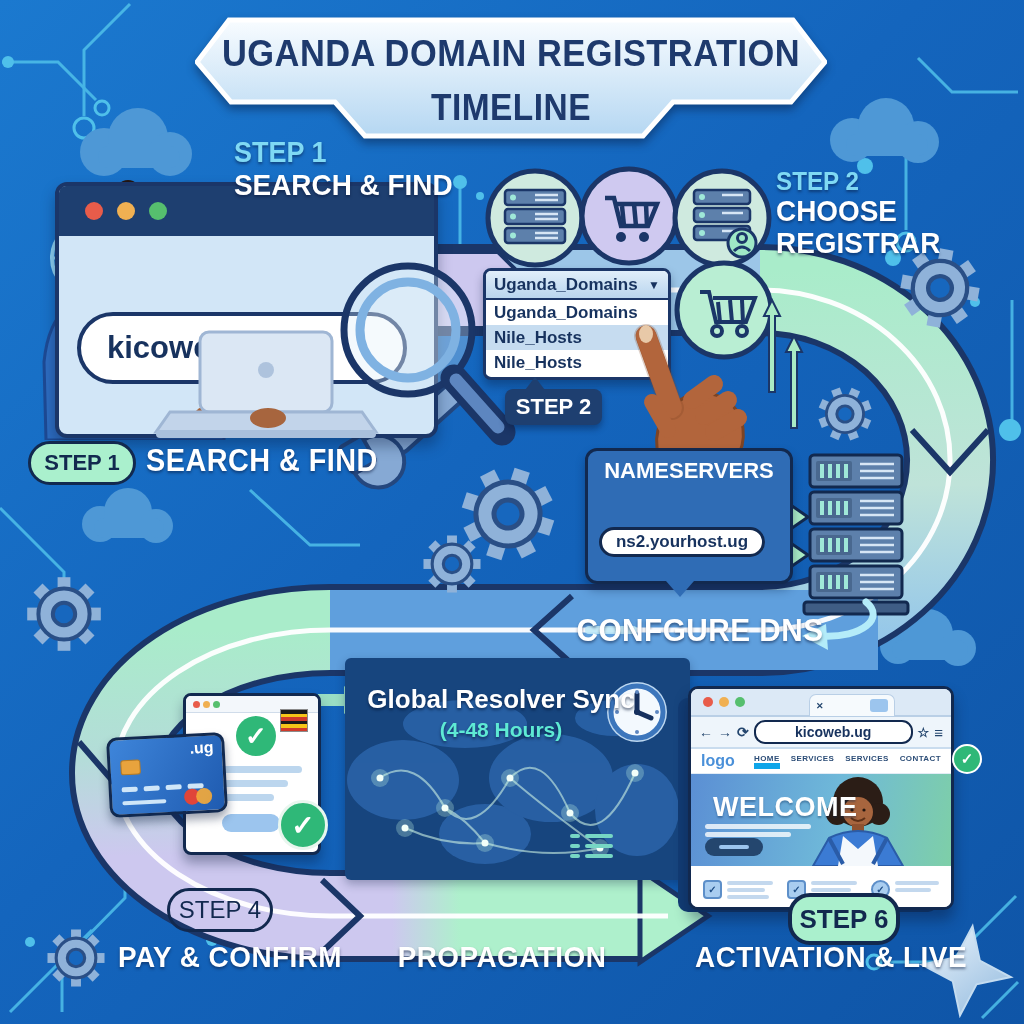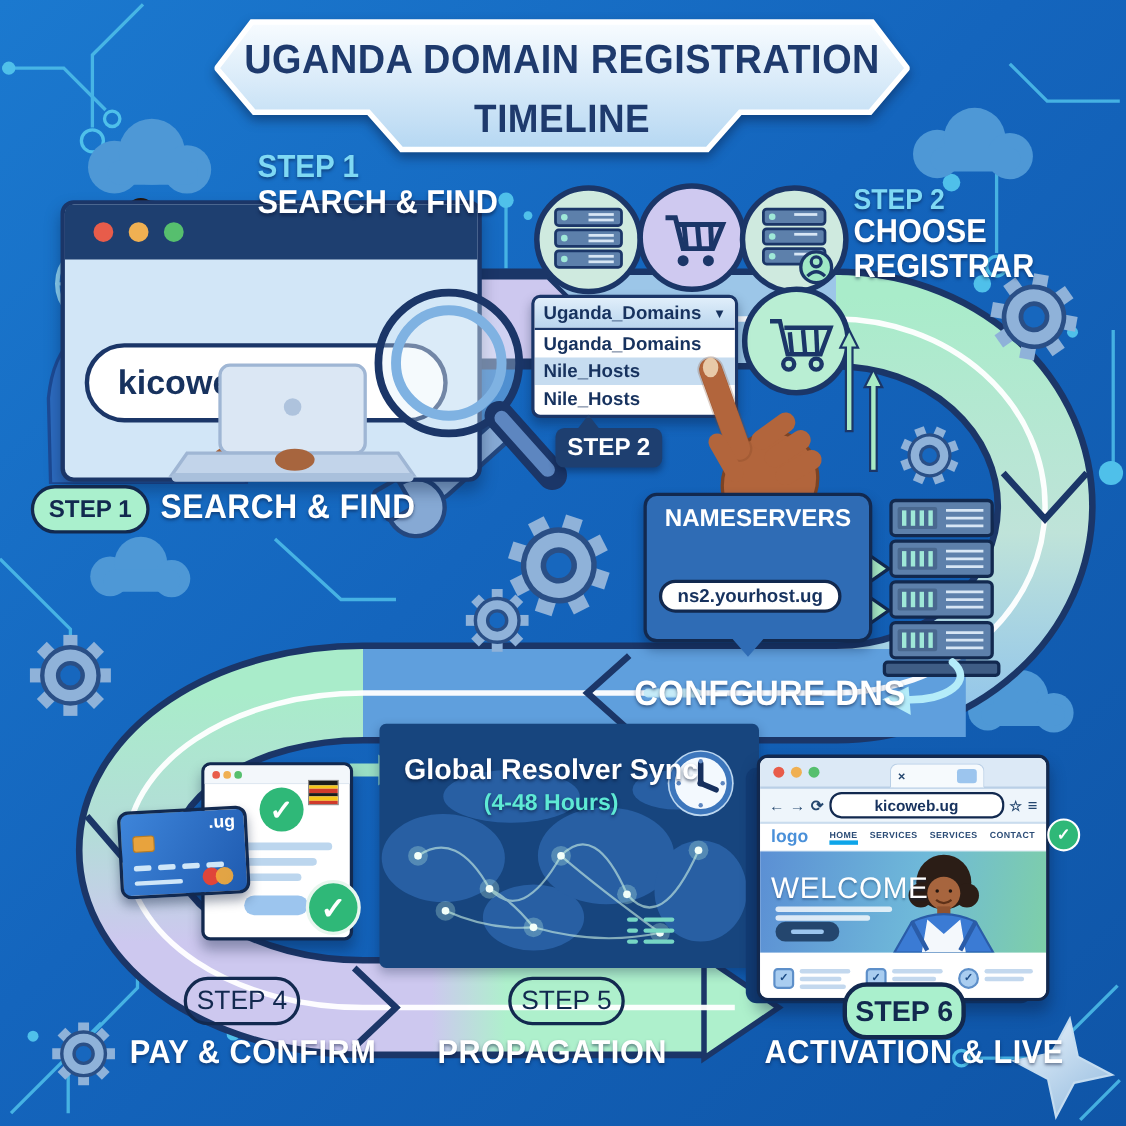--- a/index.html
+++ b/index.html
@@ -68,23 +68,23 @@
             border-radius:10px;overflow:hidden;box-shadow:0 10px 14px rgba(7,22,55,.4);}
   .b2-chrome{height:26px;background:#dce9f6;border-bottom:2px solid #b9cfe6;position:relative;}
   .b2-addr{height:30px;background:#eef5fb;border-bottom:2px solid #c9dcee;display:flex;align-items:center;padding:0 8px;gap:5px;}
   .glyph{color:#24466e;font-weight:bold;}
   .url-pill{flex:1;height:20px;background:#fff;border:2px solid #12294f;border-radius:11px;
             display:flex;align-items:center;justify-content:center;font-size:14px;font-weight:bold;color:#17325e;}
   .b2-nav{height:24px;background:#fff;border-bottom:1px solid #e2ecf6;display:flex;align-items:center;padding:0 10px;}
   .logo-text{color:#4a90d9;font-weight:bold;font-size:16px;}
   .nav-items{margin-left:auto;display:flex;gap:11px;}
   .nav-item{font-size:8px;font-weight:bold;color:#2c4d77;letter-spacing:.4px;}
-  .nav-item.active{border-bottom:4px solid #0ea5e9;}
+  .nav-item.active{border-bottom:6px solid #0ea5e9;}
   .b2-hero{height:92px;position:relative;background:linear-gradient(100deg,#5b8fd4 0%,#6fb9d9 55%,#7ecfa8 100%);}
-  .welcome{position:absolute;left:10px;top:18px;color:#fff;font-weight:normal;font-size:27px;letter-spacing:.5px;text-shadow:0 2px 2px rgba(10,40,80,.35);}
+  .welcome{position:absolute;left:22px;top:18px;color:#fff;font-weight:bold;font-size:27px;letter-spacing:.5px;text-shadow:0 2px 2px rgba(10,40,80,.35);}
   .hero-line{position:absolute;height:5px;border-radius:3px;background:rgba(255,255,255,.78);}
   .hero-btn{position:absolute;left:14px;top:64px;width:58px;height:18px;background:#24466e;border-radius:9px;
             display:flex;align-items:center;justify-content:center;}
   .b2-bottom{height:46px;background:#fff;display:flex;align-items:center;gap:14px;padding:0 12px;}
   .chk-group{display:flex;align-items:flex-start;gap:5px;}
   .chk-box{width:15px;height:15px;border-radius:4px;background:#a9cdf0;border:2px solid #5d8fc9;
            color:#1e4d86;font-size:10px;font-weight:bold;display:flex;align-items:center;justify-content:center;}
   .chk-box.round{border-radius:50%;}
   .chk-lines{display:flex;flex-direction:column;gap:3px;padding-top:1px;}
   .chk-lines span{display:block;height:4px;border-radius:2px;background:#c3d8ee;}
@@ -651,20 +651,19 @@
             <span style="width:44px;"></span>
             <span style="width:36px;"></span>
           </span>
       </div>
     </div>
   </div>
 
   <div class="abs check-circle" style="left:952px;top:744px;width:26px;height:26px;font-size:15px;border:2px solid #ffffff;">✓</div>
 
   <div class="abs pill-outline" style="left:167px;top:888px;width:100px;height:38px;font-size:24px;">STEP 4</div>
-  <div class="abs pill-outline" style="left:462px;top:888px;width:100px;height:38px;font-size:24px;">STEP 5</div>
-  <div class="abs pill-mint" style="left:766px;top:893px;width:104px;height:44px;font-size:26px;border-width:4px;">STEP 6</div>
+  <div class="abs pill-mint" style="left:788px;top:893px;width:104px;height:44px;font-size:26px;border-width:4px;">STEP 6</div>
 
   <div class="abs ctr caption cond shadowT" style="left:90px;top:940px;width:280px;">PAY &amp; CONFIRM</div>
   <div class="abs ctr caption cond shadowT" style="left:362px;top:940px;width:280px;">PROPAGATION</div>
   <div class="abs ctr caption cond shadowT" style="left:681px;top:940px;width:300px;">ACTIVATION &amp; LIVE</div>
 
 </div>
 
 </body></html>

